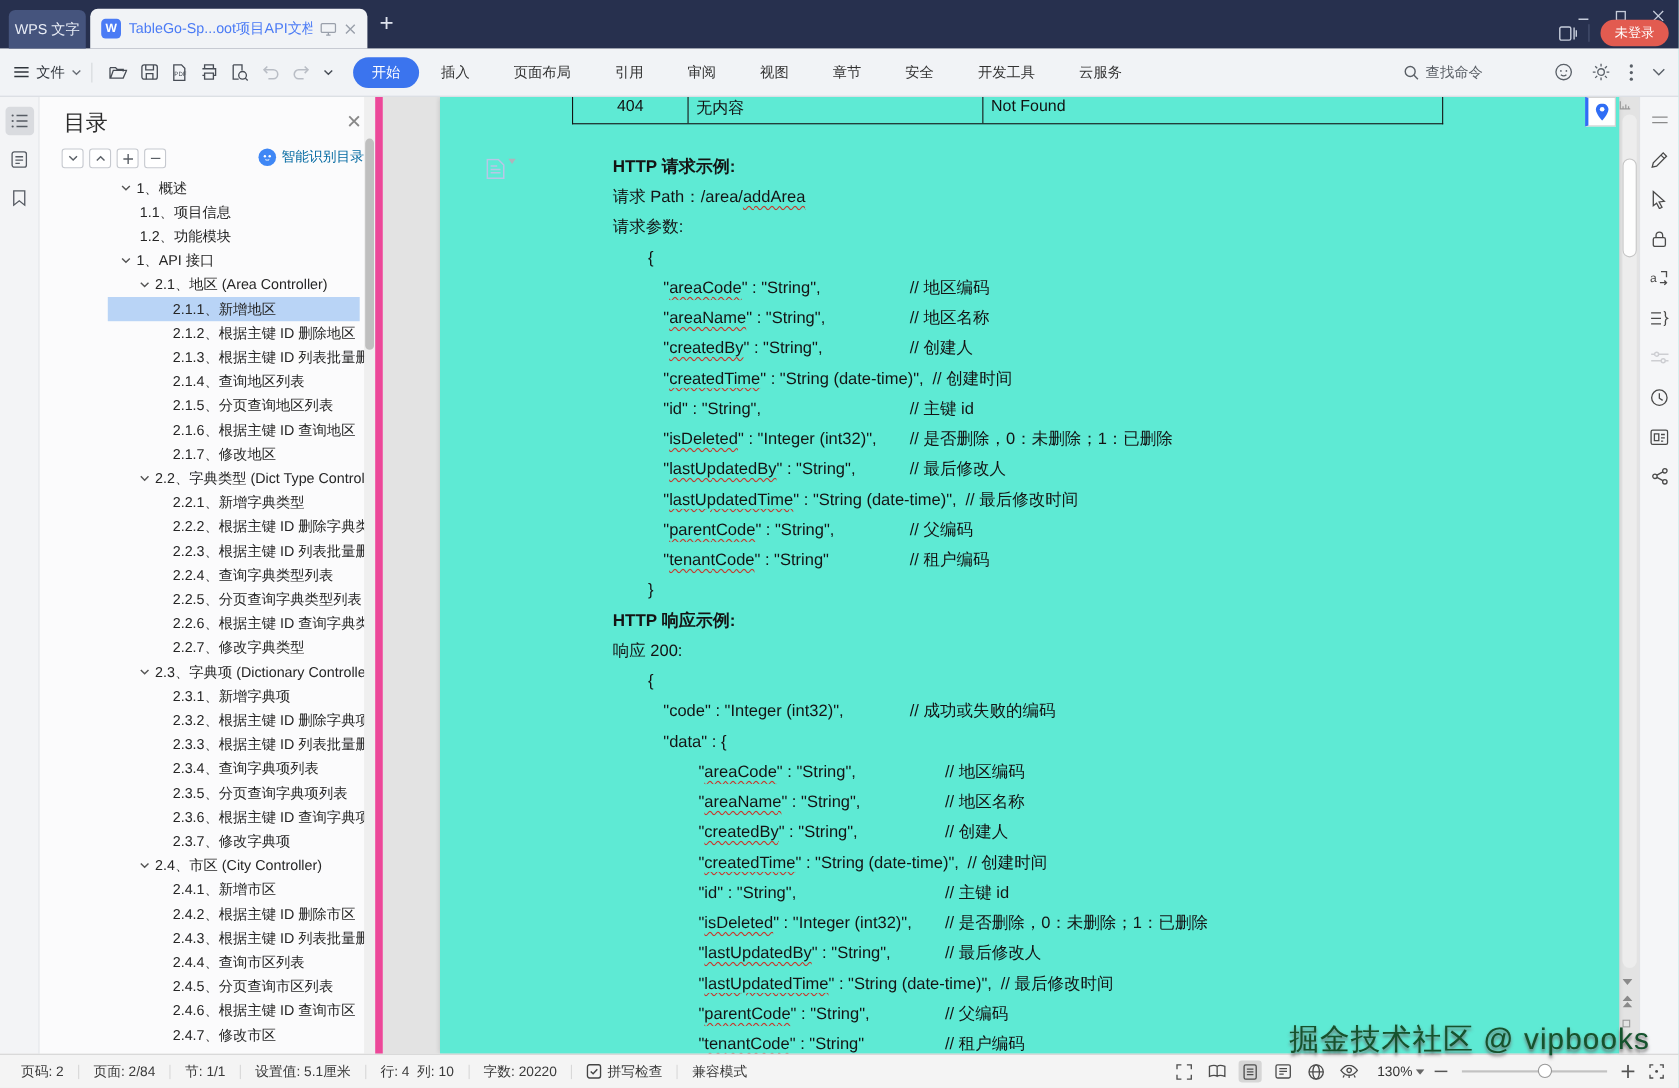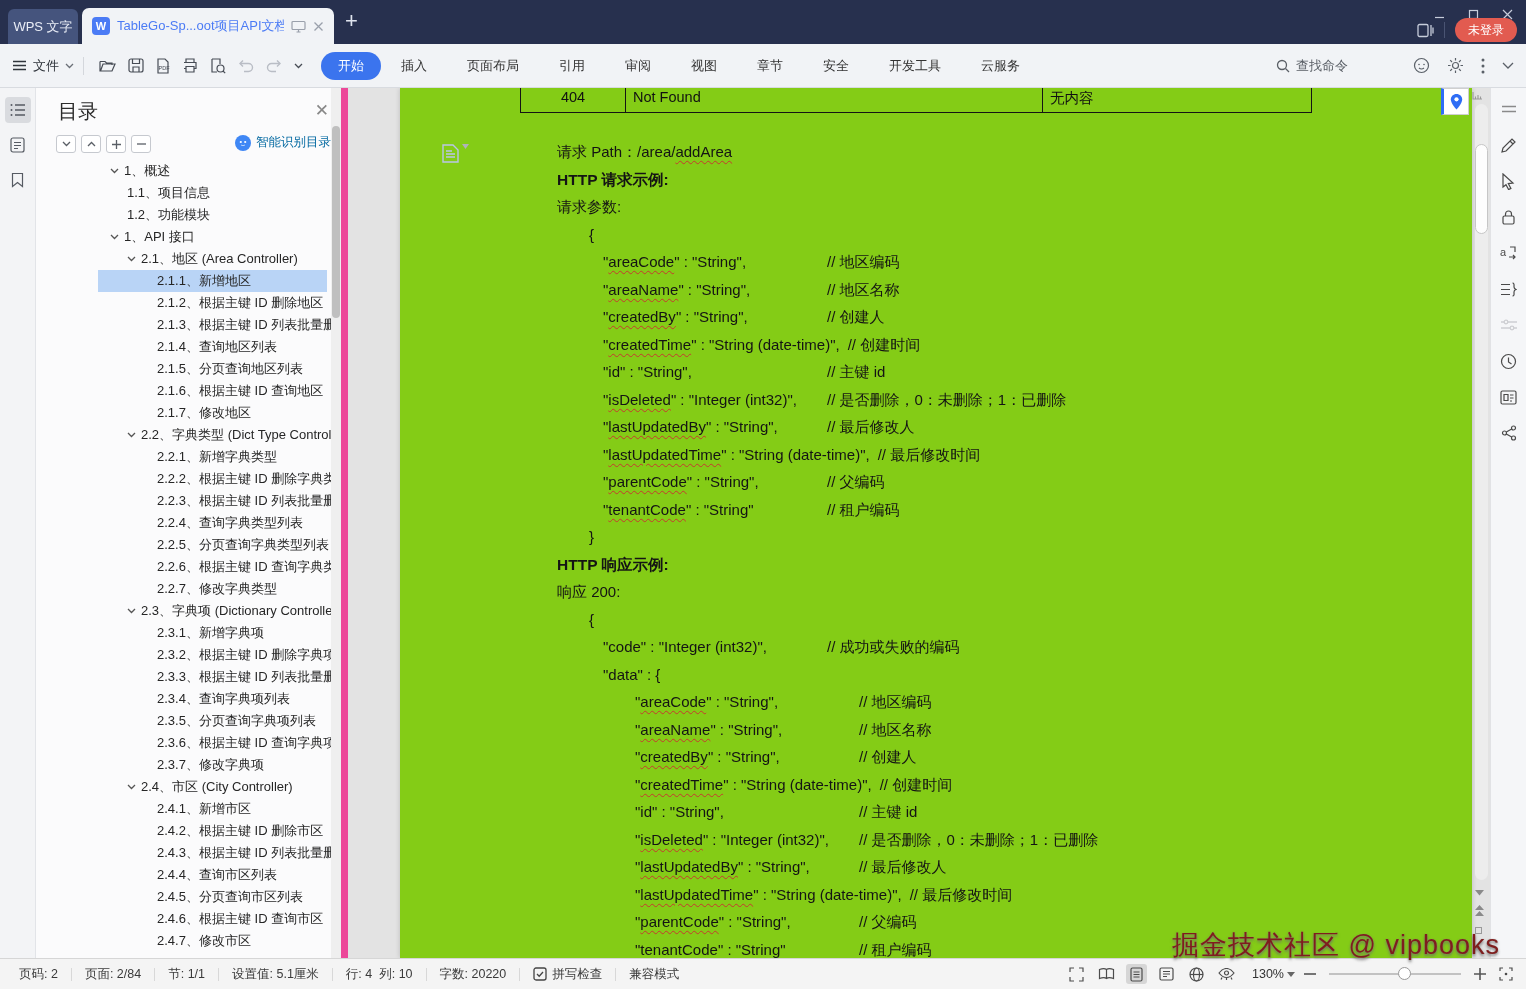--- a/index.html
+++ b/index.html
@@ -47,21 +47,21 @@
 .toc-item .tlabel{position:relative;z-index:1;}
 .toc-item .tarr{position:relative;z-index:1;margin-right:5px;color:#555;flex:0 0 auto;}
 .toc-item.lvl1{padding-left:74px;}
 .toc-item.lvl2{padding-left:91px;}
 .toc-item.lvl3{padding-left:121px;}
 .toc-item.selected::before{content:"";position:absolute;left:62px;right:4px;top:0;bottom:0;background:#b9d4f6;z-index:0;}
 .toc-sb{position:absolute;right:1px;top:38px;width:8px;height:192px;background:#bfbfbf;border-radius:4px;z-index:2;}
 .toc-sb-track{position:absolute;right:0;top:0;bottom:0;width:10px;background:#efefef;}
 
 .doc-area{position:absolute;left:348px;right:36px;top:88px;bottom:31px;background:#e3e3e3;overflow:hidden;z-index:4;}
-.page{position:absolute;left:52px;top:0;width:1072px;height:100%;background:#84cc16;box-shadow:0 0 5px rgba(0,0,0,.18);overflow:hidden;}
+.page{position:absolute;left:52px;top:0;width:1072px;height:100%;background:#5eead4;box-shadow:0 0 5px rgba(0,0,0,.18);overflow:hidden;}
 .frag-table{position:absolute;left:120px;top:-12px;display:flex;height:37px;border:1px solid #141414;border-top:none;}
 .ft-cell{border-right:1px solid #141414;font-size:14.5px;padding-top:13px;color:#111;}
 .ft-cell:last-child{border-right:none;}
 .ft-c1{width:105px;text-align:center;}
 .ft-c2{width:417px;padding-left:7px;}
 .ft-c3{width:268px;padding-left:7px;}
 .gutter-ic{position:absolute;left:42px;top:56px;display:flex;align-items:flex-start;gap:3px;color:#b9c6e6;}
 .doc-text{position:absolute;left:157px;top:50px;width:900px;font-size:15px;line-height:27.5px;color:#141414;}
 .line{white-space:pre;}
 .h-bold{font-weight:bold;font-size:15.5px;}
@@ -69,21 +69,21 @@
 .jcomment{padding-left:8px;}
 .sp{text-decoration:underline;text-decoration-style:wavy;text-decoration-color:#c63a2e;text-decoration-thickness:1px;text-underline-offset:3px;}
 
 .pin-box{position:absolute;right:21px;top:0;width:28px;height:27px;background:#fff;border:1px solid #cfcfcf;border-left:3px solid #2f6df5;display:flex;align-items:center;justify-content:center;}
 .ruler-ic{position:absolute;right:7px;top:3px;color:#9a9a9a;}
 .v-track{position:absolute;right:2px;top:16px;bottom:78px;width:13px;background:#ededed;border-radius:7px;}
 .v-thumb{position:absolute;right:2px;top:56px;width:13px;height:90px;background:#fdfdfd;border:1px solid #c6c6c6;border-radius:7px;}
 .sb-down{position:absolute;right:6px;bottom:62px;color:#8a8a8a;}
 .sb-dblup{position:absolute;right:6px;bottom:42px;color:#8a8a8a;}
 .sb-obj{position:absolute;right:8px;bottom:24px;width:7px;height:7px;border:1px solid #9a9a9a;}
-.watermark{position:absolute;left:1172px;top:927px;font-size:27px;letter-spacing:1px;color:#7f1d1d;text-shadow:0 2px 3px rgba(105,105,105,.9),0 0 1px rgba(140,140,140,.6);z-index:40;white-space:nowrap;}
+.watermark{position:absolute;left:1172px;top:927px;font-size:27px;letter-spacing:1px;color:#14532d;text-shadow:0 2px 3px rgba(105,105,105,.9),0 0 1px rgba(140,140,140,.6);z-index:40;white-space:nowrap;}
 
 .right-toolbar{position:absolute;right:0;top:88px;width:36px;bottom:31px;background:#f5f6f8;border-left:1px solid #e1e2e5;z-index:5;display:flex;flex-direction:column;align-items:center;padding-top:10px;gap:14px;color:#4a4a4a;}
 .rt-ic{width:22px;height:22px;display:flex;align-items:center;justify-content:center;}
 .rt-ic.dim{color:#cdced2;}
 
 .statusbar{position:absolute;left:0;right:0;bottom:0;height:31px;background:#f4f4f4;border-top:1px solid #d6d6d6;display:flex;align-items:center;font-size:12.5px;color:#3a3a3a;z-index:30;}
 .seg{padding:0 13px;white-space:pre;}
 .ssep{width:1px;height:13px;background:#d8d8d8;}
 .seg-ic{display:flex;align-items:center;gap:5px;padding:0 13px;}
 .sb-right{margin-left:auto;display:flex;align-items:center;gap:9px;padding-right:10px;}
@@ -432,35 +432,35 @@
       </div>
     </div>
   <div class="toc-sb-track"></div>
   <div class="toc-sb"></div>
 </div>
 
 <div class="doc-area">
   <div class="page">
     <div class="frag-table">
       <div class="ft-cell ft-c1">404</div>
+      <div class="ft-cell ft-c3">无内容</div>
       <div class="ft-cell ft-c2">Not Found</div>
-      <div class="ft-cell ft-c3">无内容</div>
     </div>
     <div class="gutter-ic">
       <svg width="17" height="19" viewBox="0 0 17 19" fill="none" stroke="currentColor" stroke-width="1.4">
           <path d="M1 1h10l5 5v12H1z"></path>
           <path d="M4 7h6M4 10h9M4 13h9"></path>
         </svg>
       <svg width="7" height="5" viewBox="0 0 7 5" fill="#b0b3ba">
           <path d="M0 0h7L3.5 5z"></path>
         </svg>
     </div>
     <div class="doc-text">
+      <div class="line h-bold">HTTP 请求示例:</div>
       <div class="line"><span>请求 Path：</span><span>/area/</span><span class="sp">addArea</span></div>
-      <div class="line h-bold">HTTP 请求示例:</div>
       <div class="line">请求参数:</div>
       <div>
           <div class="line code-line" style="padding-left: 32px;">{</div>
           <div class="line code-line" style="padding-left: 46px;"><span class="kv">"<span class="jkey sp">areaCode</span>" : "String",</span><span class="jcomment">// 地区编码</span></div>
           <div class="line code-line" style="padding-left: 46px;"><span class="kv">"<span class="jkey sp">areaName</span>" : "String",</span><span class="jcomment">// 地区名称</span></div>
           <div class="line code-line" style="padding-left: 46px;"><span class="kv">"<span class="jkey sp">createdBy</span>" : "String",</span><span class="jcomment">// 创建人</span></div>
           <div class="line code-line" style="padding-left: 46px;"><span class="kv">"<span class="jkey sp">createdTime</span>" : "String (date-time)",</span><span class="jcomment">// 创建时间</span></div>
           <div class="line code-line" style="padding-left: 46px;"><span class="kv">"<span class="jkey">id</span>" : "String",</span><span class="jcomment">// 主键 id</span></div>
           <div class="line code-line" style="padding-left: 46px;"><span class="kv">"<span class="jkey sp">isDeleted</span>" : "Integer (int32)",</span><span class="jcomment">// 是否删除，0：未删除；1：已删除</span></div>
           <div class="line code-line" style="padding-left: 46px;"><span class="kv">"<span class="jkey sp">lastUpdatedBy</span>" : "String",</span><span class="jcomment">// 最后修改人</span></div>

